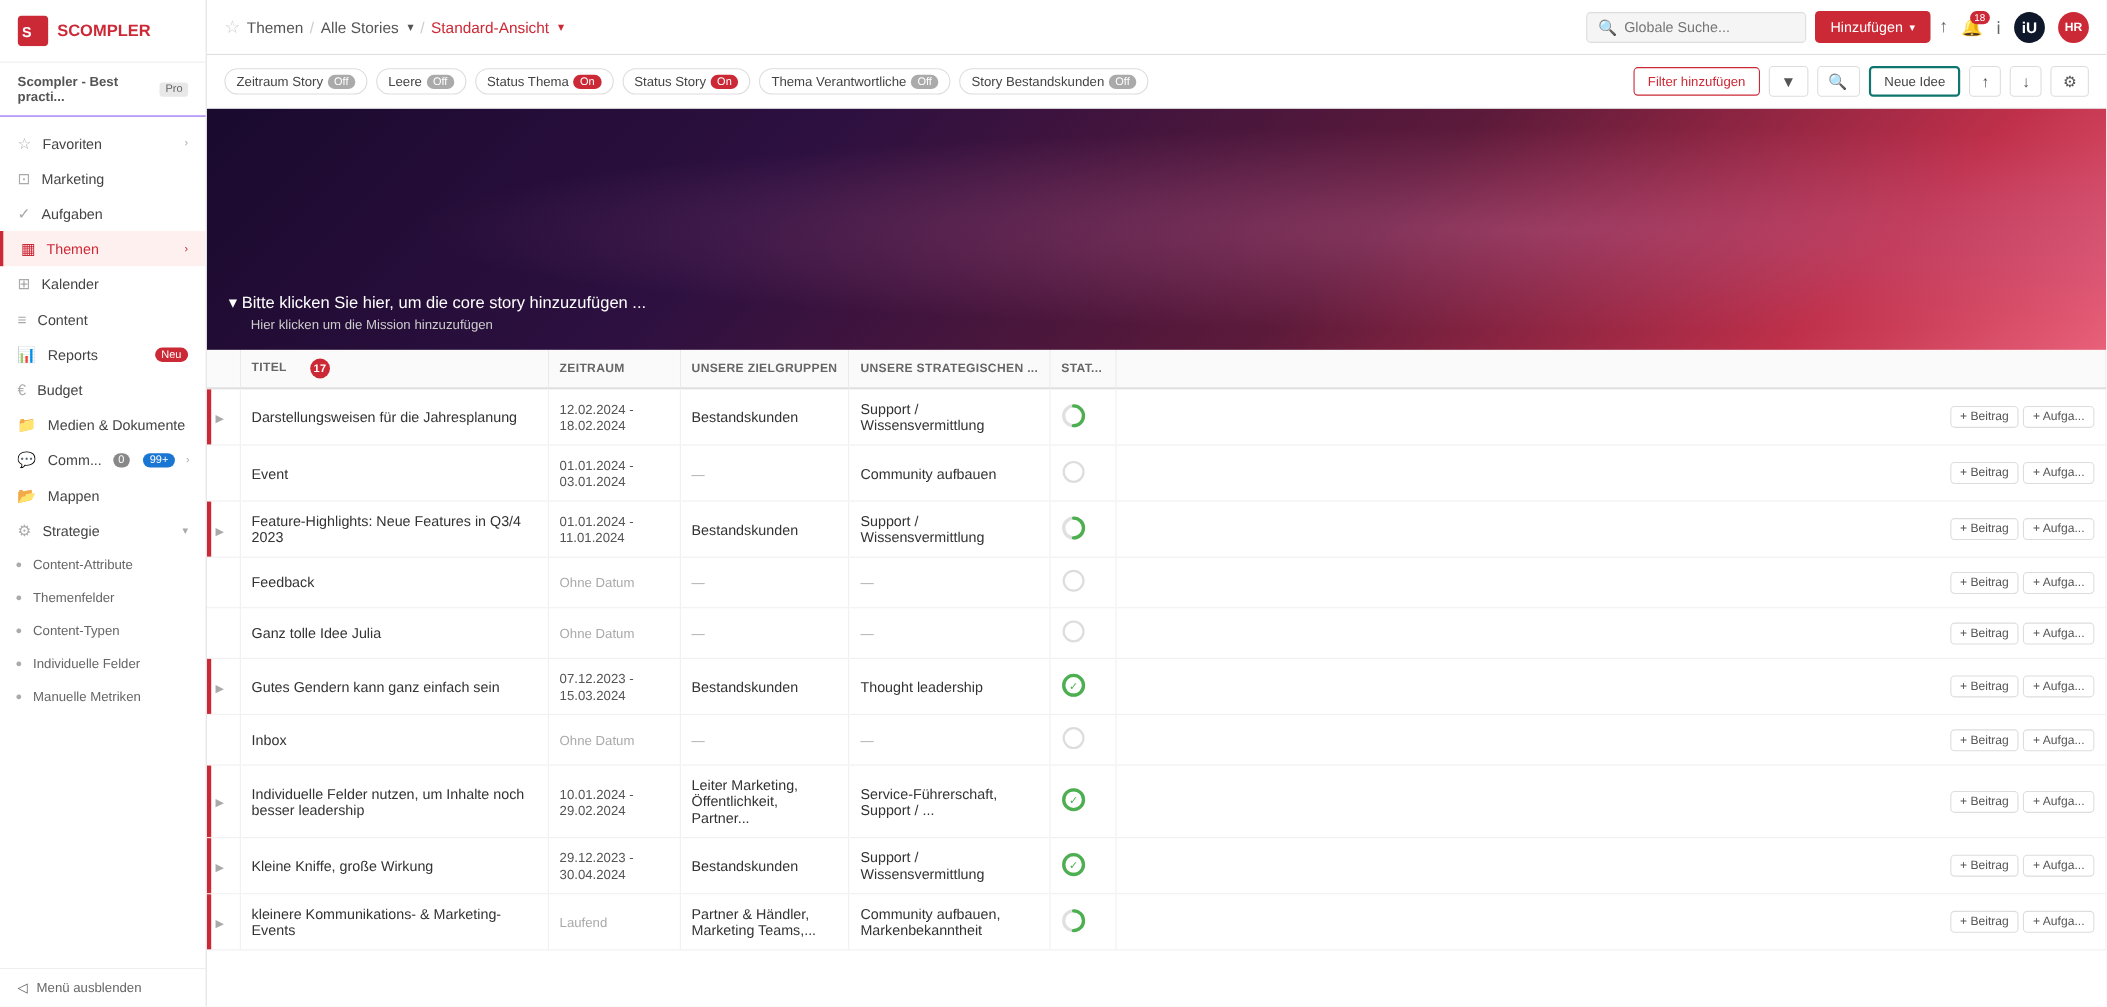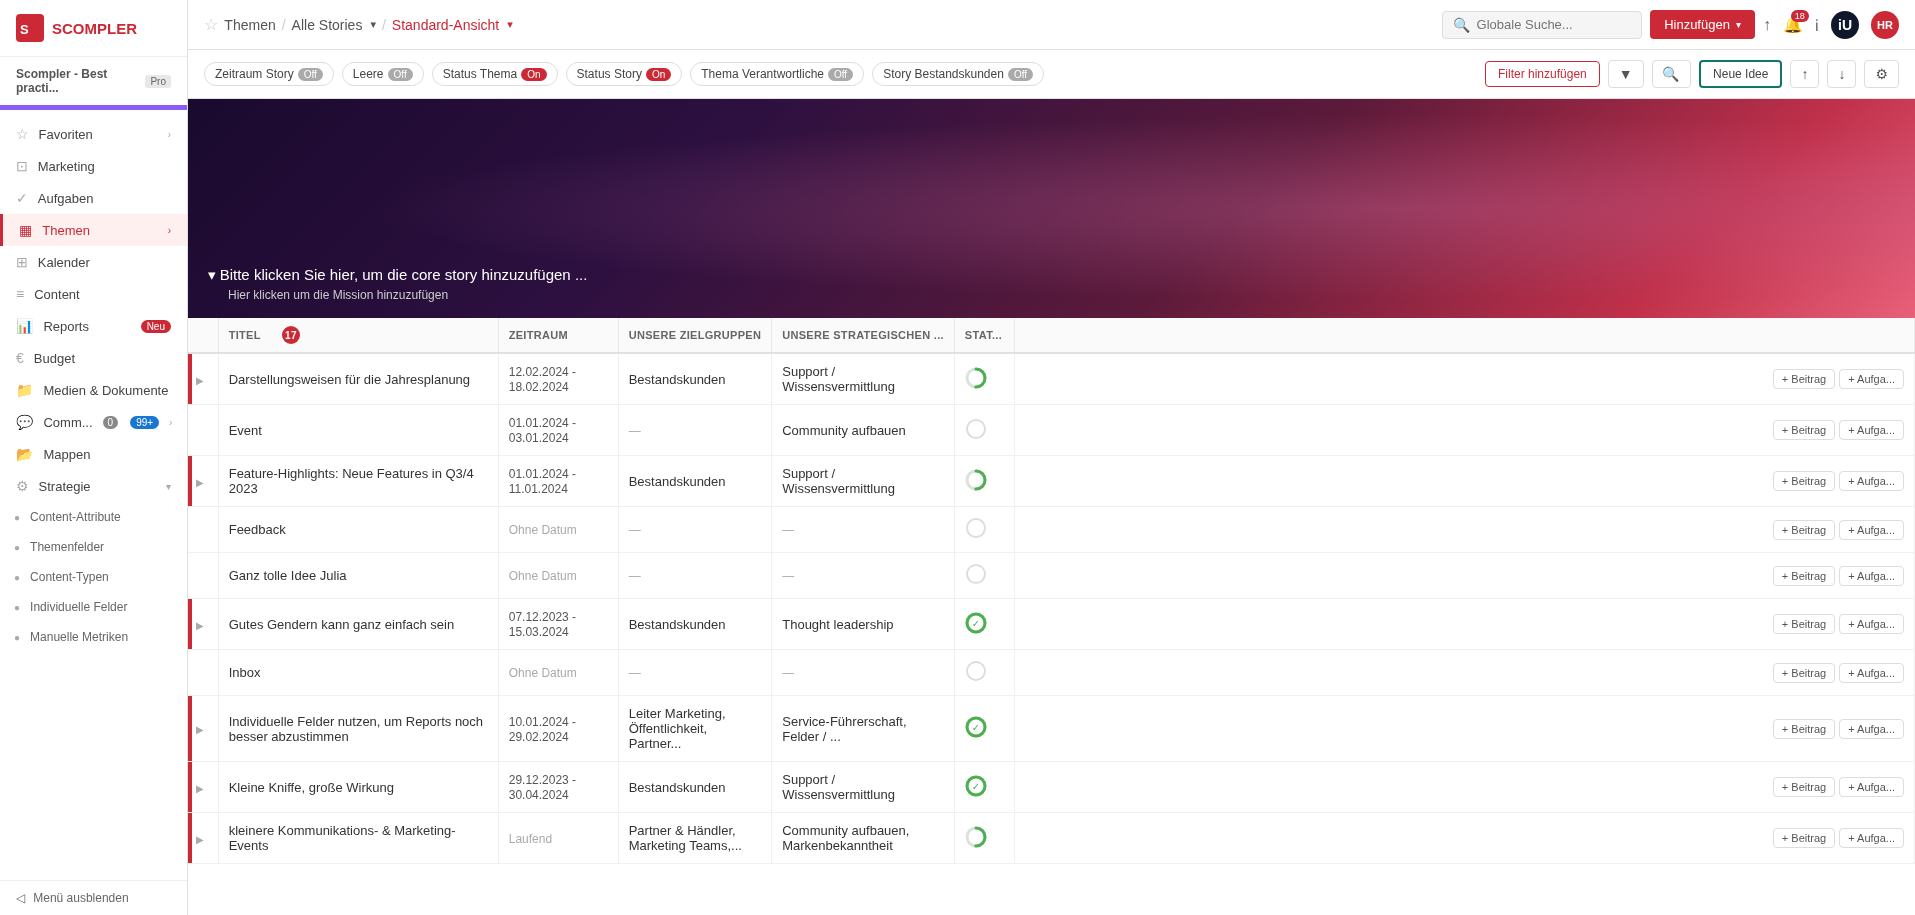--- a/index.html
+++ b/index.html
@@ -1,21 +1,21 @@
 <!DOCTYPE html>
 <html><head>
   <meta charset="utf-8">
   <style>
     * { box-sizing: border-box; margin: 0; padding: 0; }
     body { font-family: -apple-system, BlinkMacSystemFont, 'Segoe UI', Arial, sans-serif; font-size: 13px; color: #333; background: #f5f5f5; display: flex; height: 915px; overflow: hidden; }
 
     
     .sidebar { width: 188px; background: #fff; border-right: 1px solid #e0e0e0; display: flex; flex-direction: column; height: 100%; flex-shrink: 0; }
     .sidebar-logo { display: flex; align-items: center; padding: 14px 16px; border-bottom: 1px solid #eee; gap: 8px; }
-    .sidebar-workspace { display: flex; align-items: center; padding: 10px 16px; font-size: 12px; color: #555; border-bottom: 5px solid #8b5cf6; gap: 22px; }
+    .sidebar-workspace { display: flex; align-items: center; padding: 10px 16px; font-size: 12px; color: #555; border-bottom: 1px solid #8b5cf6; gap: 22px; }
     .workspace-name { font-weight: 600; font-size: 12px; }
     .pro-badge { background: #e8e8e8; border-radius: 3px; padding: 1px 5px; font-size: 10px; color: #666; }
     .sidebar-nav { flex: 1; overflow-y: auto; padding: 8px 0; }
     .nav-item { display: flex; align-items: center; padding: 8px 16px; cursor: pointer; color: #444; gap: 10px; font-size: 13px; position: relative; }
     .nav-item.active { background: #fff0f0; color: #cc2936; border-left: 3px solid #cc2936; }
     .nav-arrow { margin-left: auto; font-size: 10px; color: #aaa; }
     .nav-badge { background: #cc2936; color: #fff; border-radius: 10px; padding: 1px 6px; font-size: 10px; margin-left: auto; }
     .nav-badge-blue { background: #1976d2; color: #fff; border-radius: 10px; padding: 1px 6px; font-size: 10px; }
     .nav-badge-gray { background: #888; color: #fff; border-radius: 10px; padding: 1px 5px; font-size: 10px; }
     .nav-sub { padding-left: 14px; font-size: 12px; color: #666; }
@@ -486,30 +486,30 @@
         <button class="action-btn">+ Aufga...</button>
       </div>
     </td>
   </tr>
           <tr>
     <td style="position:relative;padding-left:8px;width:20px;">
       <div class="indicator-bar" style="background:#cc2936;"></div>
       <span class="row-expand">▶</span>
     </td>
     <td class="col-title">
-      <span class="row-title">Individuelle Felder nutzen, um Reports noch besser abzustimmen</span>
+      <span class="row-title">Individuelle Felder nutzen, um Inhalte noch besser leadership</span>
     </td>
     <td class="col-time">
       <span class="row-date">10.01.2024 -<br>29.02.2024</span>
     </td>
     <td class="col-ziel">
       <span class="">Leiter Marketing, Öffentlichkeit, Partner...</span>
     </td>
     <td class="col-strat">
-      <span class="">Service-Führerschaft, Felder / ...</span>
+      <span class="">Service-Führerschaft, Support / ...</span>
     </td>
     <td class="col-stat">
       <span><svg width="22" height="22" viewBox="0 0 22 22">
       <circle cx="11" cy="11" r="9" fill="none" stroke="#e0e0e0" stroke-width="3"></circle>
       <circle cx="11" cy="11" r="9" fill="none" stroke="#4caf50" stroke-width="3" stroke-dasharray="56.5" stroke-dashoffset="0" transform="rotate(-90 11 11)" stroke-linecap="round"></circle>
       <text x="11" y="15" text-anchor="middle" font-size="10" fill="#4caf50">✓</text>
     </svg></span>
     </td>
     <td>
       <div class="row-actions">

